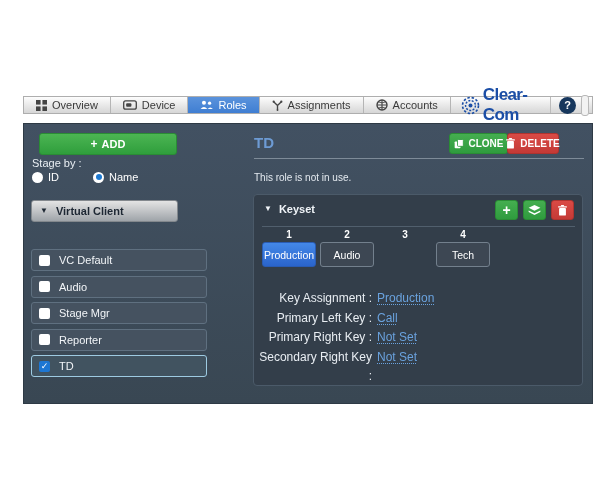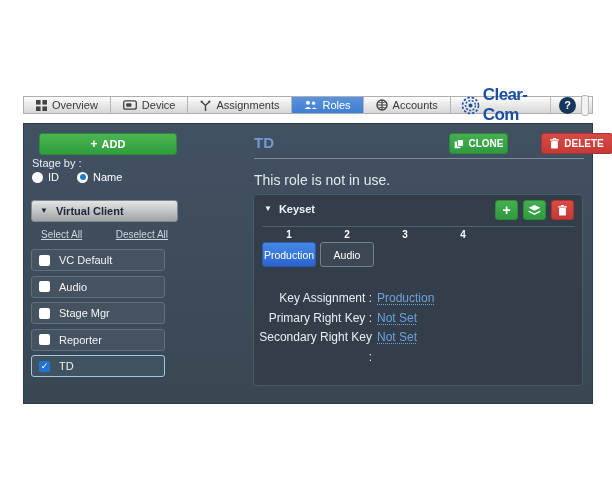--- a/index.html
+++ b/index.html
@@ -43,41 +43,41 @@
 
   
   .add-btn {
     position:absolute; left:15px; top:9px; width:136px; height:20px;
     background:linear-gradient(#4cb553,#2f9e3c); border:1px solid #2a8c35; border-radius:3px;
     color:#fff; font-size:11px; font-weight:bold;
     display:flex; align-items:center; justify-content:center; gap:4px; cursor:pointer;
   }
   .plus-glyph { font-size:12px; font-weight:bold; line-height:1; }
   .sortby { position:absolute; left:8px; top:33px; font-size:11px; color:#e9eef3; }
-  .radio-row { position:absolute; left:8px; top:47px; display:flex; gap:18px; align-items:center; font-size:11px; color:#ffffff; }
+  .radio-row { position:absolute; left:8px; top:47px; display:flex; gap:34px; align-items:center; font-size:11px; color:#ffffff; }
   .radio-opt { display:flex; align-items:center; gap:5px; cursor:pointer; }
   .radio { width:11px; height:11px; border-radius:50%; background:#fff; position:relative; flex:none; }
   .radio.checked::after {
     content:""; position:absolute; left:2.5px; top:2.5px; width:6px; height:6px;
     border-radius:50%; background:#1e79d0;
   }
   .group-header {
     position:absolute; left:7px; top:76px; width:147px; height:22px; box-sizing:border-box;
     background:linear-gradient(#e4e4e4,#9fa4a9); border:1px solid #83888d; border-radius:3px;
     display:flex; align-items:center; gap:8px; padding:0 8px;
     color:#1d2733; font-weight:bold; font-size:11px; cursor:pointer;
   }
   .chev { font-size:8px; line-height:1; }
   .links-row {
     position:absolute; left:7px; top:105px; width:147px; box-sizing:border-box;
     display:flex; justify-content:space-between; padding:0 10px;
     font-size:10px; color:#cdd6de;
   }
   .links-row .lnk { text-decoration:underline; cursor:pointer; }
-  .role-list { position:absolute; left:7px; top:125px; width:134px; }
+  .role-list { position:absolute; left:7px; top:125px; width:176px; }
   .role {
     height:22px; margin-bottom:4.5px; box-sizing:border-box;
     background:#455260; border:1px solid #5f7080; border-radius:3px;
     display:flex; align-items:center; gap:9px; padding:0 7px;
     color:#f2f5f8; font-size:11px; cursor:pointer;
   }
   .role.selected { border-color:#9ecbe2; background:#415360; }
   .checkbox { width:11px; height:11px; background:#ffffff; border-radius:2px; flex:none; }
   .checkbox.checked {
     background:#1d76d2; color:#fff; font-size:9px; line-height:1;
@@ -85,23 +85,23 @@
   }
 
   
   .main-title { position:absolute; left:230px; top:10px; font-size:15px; font-weight:600; color:#6d9bd4; }
   .pill-btn {
     position:absolute; top:9px; height:21px; box-sizing:border-box; border-radius:3px;
     color:#fff; font-size:10px; font-weight:bold;
     display:flex; align-items:center; justify-content:center; gap:5px; cursor:pointer;
   }
   .clone-btn { left:425px; width:59px; background:linear-gradient(#45ae50,#2f9b3e); border:1px solid #2a8c35; }
-  .delete-btn { left:517px; width:72px; background:linear-gradient(#da4a45,#c43a36); border:1px solid #ae332f; }
+  .delete-btn { left:483px; width:52px; background:linear-gradient(#da4a45,#c43a36); border:1px solid #ae332f; }
   .main-divider { position:absolute; left:230px; top:34px; width:330px; height:1px; background:#7e8b98; }
-  .status-text { position:absolute; left:230px; top:48px; font-size:14px; color:#e4eaf0; }
+  .status-text { position:absolute; left:230px; top:48px; font-size:10px; color:#e4eaf0; }
 
   .keyset {
     position:absolute; left:229px; top:70px; width:330px; height:192px; box-sizing:border-box;
     background:#333e4a; border:1px solid #4b5a69; border-radius:4px;
   }
   .keyset-header {
     position:absolute; left:10px; top:8px; display:flex; align-items:center; gap:7px;
     color:#f0f4f8; font-size:11px; font-weight:bold; cursor:pointer;
   }
   .keyset-actions { position:absolute; right:8px; top:5px; display:flex; gap:5px; }
@@ -155,43 +155,43 @@
       </div>
       <div class="tab">
         <span class="tic">
           <svg width="14" height="10" viewBox="0 0 16 11">
             <rect x="0.8" y="0.8" width="14.4" height="9.4" rx="2.2" fill="none" stroke="#444" stroke-width="1.5"></rect>
             <rect x="3.6" y="3.6" width="6" height="3.8" rx="1" fill="#444"></rect>
           </svg>
         </span>
         <span>Device</span>
       </div>
-      <div class="tab">
-        <span class="tic">
-          <svg width="11" height="11" viewBox="0 0 12 12">
-            <path d="M6 11 V6 M6 6 L1.8 2 M6 6 L10.2 2" stroke="#444" stroke-width="1.5" fill="none"></path>
-            <circle cx="1.8" cy="1.8" r="1.2" fill="#444"></circle>
-              <circle cx="10.2" cy="1.8" r="1.2" fill="#444"></circle>
-            <circle cx="6" cy="11" r="1" fill="#444"></circle>
-          </svg>
-        </span>
-        <span>Assignments</span>
-      </div>
       <div class="tab active">
         <span class="tic">
           <svg width="13" height="10" viewBox="0 0 14 11">
               <g fill="#fff">
             <circle cx="4.2" cy="3" r="2.2"></circle>
                 <path d="M0.5 10 q3.7 -4.6 7.4 0 z"></path>
             <circle cx="10.4" cy="3.5" r="1.8"></circle>
                 <path d="M8.2 10 q3 -3.7 5.8 0 z"></path>
           </g>
             </svg>
         </span>
         <span>Roles</span>
+      </div>
+      <div class="tab">
+        <span class="tic">
+          <svg width="11" height="11" viewBox="0 0 12 12">
+            <path d="M6 11 V6 M6 6 L1.8 2 M6 6 L10.2 2" stroke="#444" stroke-width="1.5" fill="none"></path>
+            <circle cx="1.8" cy="1.8" r="1.2" fill="#444"></circle>
+              <circle cx="10.2" cy="1.8" r="1.2" fill="#444"></circle>
+            <circle cx="6" cy="11" r="1" fill="#444"></circle>
+          </svg>
+        </span>
+        <span>Assignments</span>
       </div>
       <div class="tab">
         <span class="tic">
           <svg width="12" height="12" viewBox="0 0 12 12">
             <circle cx="6" cy="6" r="5" fill="none" stroke="#444" stroke-width="1.4"></circle>
             <path d="M6 1 V11 M1 6 H11" stroke="#444" stroke-width="1.1"></path>
             <path d="M2.2 2.8 q3.8 2 7.6 0 M2.2 9.2 q3.8 -2 7.6 0" stroke="#444" stroke-width="0.9" fill="none"></path>
           </svg>
         </span>
         <span>Accounts</span>
@@ -235,24 +235,20 @@
           <span class="radio checked"></span>
           <span>Name</span>
         </span>
       </div>
 
       <div class="group-header">
         <span class="chev">▼</span>
         <span>Virtual Client</span>
       </div>
 
-      <div class="links-row">
-        <span class="lnk">Select All</span>
-        <span class="lnk">Deselect All</span>
-      </div>
 
       <div class="role-list">
         <div class="role">
           <span class="checkbox"></span>
           <span>VC Default</span>
         </div>
         <div class="role">
           <span class="checkbox"></span>
           <span>Audio</span>
         </div>
@@ -343,29 +339,34 @@
           </div>
           <div class="key-col">
             <div class="key-num">2</div>
             <div class="key-btn">Audio</div>
           </div>
           <div class="key-col">
             <div class="key-num">3</div>
           </div>
           <div class="key-col">
             <div class="key-num">4</div>
+            <div class="key-btn">Tech</div>
           </div>
         </div>
 
         <div class="assignments">
           <div class="assign-row">
             <span class="assign-label">Key Assignment :</span>
             <span class="assign-value">Production</span>
           </div>
           <div class="assign-row">
+            <span class="assign-label">Primary Left Key :</span>
+            <span class="assign-value">Call</span>
+          </div>
+          <div class="assign-row">
             <span class="assign-label">Primary Right Key :</span>
             <span class="assign-value">Not Set</span>
           </div>
           <div class="assign-row">
             <span class="assign-label">Secondary Right Key :</span>
             <span class="assign-value">Not Set</span>
           </div>
         </div>
 
       </div>

